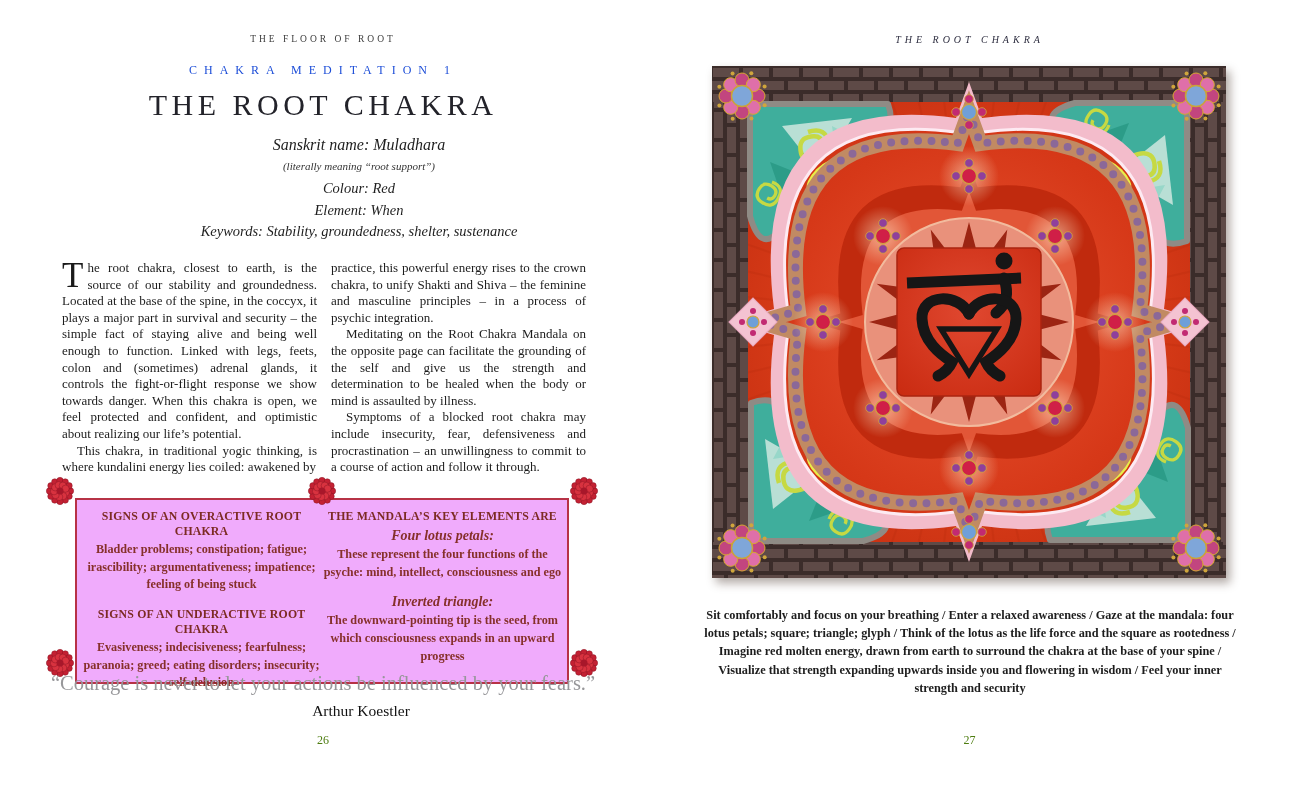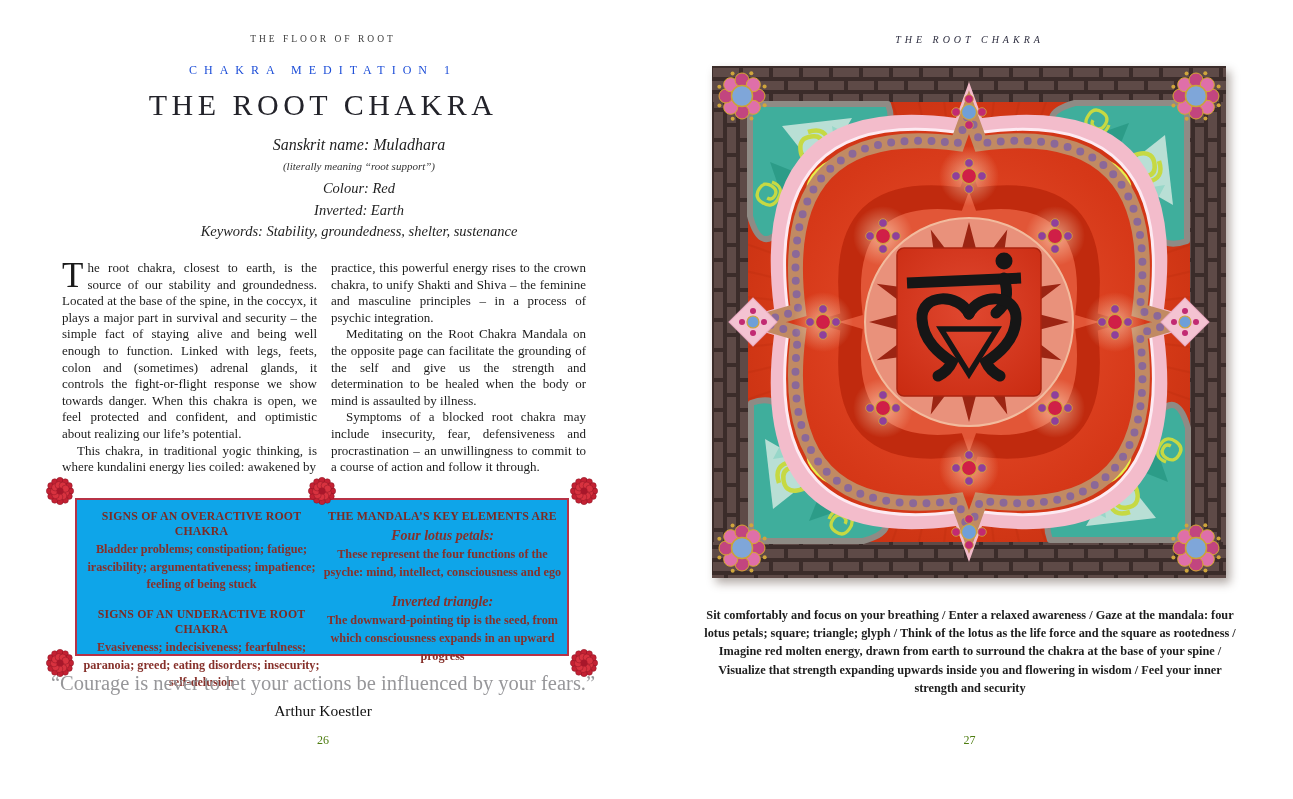--- a/index.html
+++ b/index.html
@@ -17,30 +17,30 @@
   .sanskrit{top:136px;font-size:16px;}
   .literal{top:160px;font-size:11px;color:#333;}
   .colour{top:180px;font-size:14.5px;text-align:center;}
   .element{top:202px;font-size:14.5px;}
   .keywords{top:223px;font-size:14.5px;}
   .bodycols{position:absolute;left:62px;top:260px;width:524px;display:flex;gap:14px;}
   .col{width:255px;font-size:13px;line-height:16.6px;text-align:justify;}
   .col p{margin:0;}
   .col p.indent{text-indent:15px;}
   p.dropcap::first-letter{float:left;font-size:35px;line-height:27px;padding:2px 4px 0 0;color:#1a1a1a;}
-  .infobox{position:absolute;left:75px;top:498px;width:494px;height:158px;background:#0ea5e9;
+  .infobox{position:absolute;left:75px;top:498px;width:494px;height:186px;background:#f0abfc;
            border:2px solid #b73246;box-sizing:border-box;display:flex;padding:9px 4px 4px 4px;}
   .ib-col{width:50%;text-align:center;color:#86302a;}
   .ib-head{font-size:11.8px;font-weight:700;letter-spacing:.2px;color:#7c2b23;}
   .ib-sub{font-size:14px;font-weight:700;font-style:italic;margin-top:4px;}
   .ib-body{font-size:12.2px;font-weight:700;line-height:1.45;margin-top:2px;}
   .mt{margin-top:13px;}
   .rosette{position:absolute;width:30px;height:30px;}
   .quote{top:672px;font-size:20.5px;color:#97979a;}
-  .author{top:702px;font-size:15.5px;color:#121212;}
+  .author{top:702px;font-size:15.5px;color:#121212;padding-left:38px;}
   .pagenum{top:733px;font-size:12px;color:#4d7c0f;}
   
   .runhead-r{top:34px;font-size:10px;font-style:italic;letter-spacing:4px;color:#2e2e40;}
   .mandala-wrap{position:absolute;left:66px;top:66px;width:514px;height:512px;
                 box-shadow:4px 5px 9px rgba(60,40,30,.4);}
   .caption{position:absolute;left:54px;top:606px;width:540px;text-align:center;
            font-size:12.3px;font-weight:700;line-height:1.48;color:#1d1d1d;}
   
   .st-lotus-outer{fill:var(--pink);}
   .st-lotus-inner{fill:url(#innerGrad);stroke:#fdeaf2;stroke-width:3.2;}
@@ -85,21 +85,21 @@
 
 <div class="spread">
 
   <div class="page left">
     <div class="ctr runhead">THE FLOOR OF ROOT</div>
     <div class="ctr kicker">CHAKRA MEDITATION 1</div>
     <h1 class="ctr title">THE ROOT CHAKRA</h1>
     <div class="ctr sub sanskrit">Sanskrit name: Muladhara</div>
     <div class="ctr sub literal">(literally meaning “root support”)</div>
     <div class="ctr sub colour">Colour: Red</div>
-    <div class="ctr sub element">Inverted: Earth</div>
+    <div class="ctr sub element">Element: When</div>
     <div class="ctr sub keywords">Keywords: Stability, groundedness, shelter, sustenance</div>
 
     <div class="bodycols">
       <div class="col">
         <p class="dropcap">The root chakra, closest to earth, is the source of our stability and groundedness. Located at the base of the spine, in the coccyx, it plays a major part in survival and security – the simple fact of staying alive and being well enough to function. Linked with legs, feets, colon and (sometimes) adrenal glands, it controls the fight-or-flight response we show towards danger. When this chakra is open, we feel protected and confident, and optimistic about realizing our life’s potential.</p>
         <p class="indent">This chakra, in traditional yogic thinking, is where kundalini energy lies coiled: awakened by</p>
       </div>
       <div class="col">
         <p>practice, this powerful energy rises to the crown chakra, to unify Shakti and Shiva – the feminine and masculine principles – in a process of psychic integration.</p>
         <p class="indent">Meditating on the Root Chakra Mandala on the opposite page can facilitate the grounding of the self and give us the strength and determination to be healed when the body or mind is assaulted by illness.</p>

